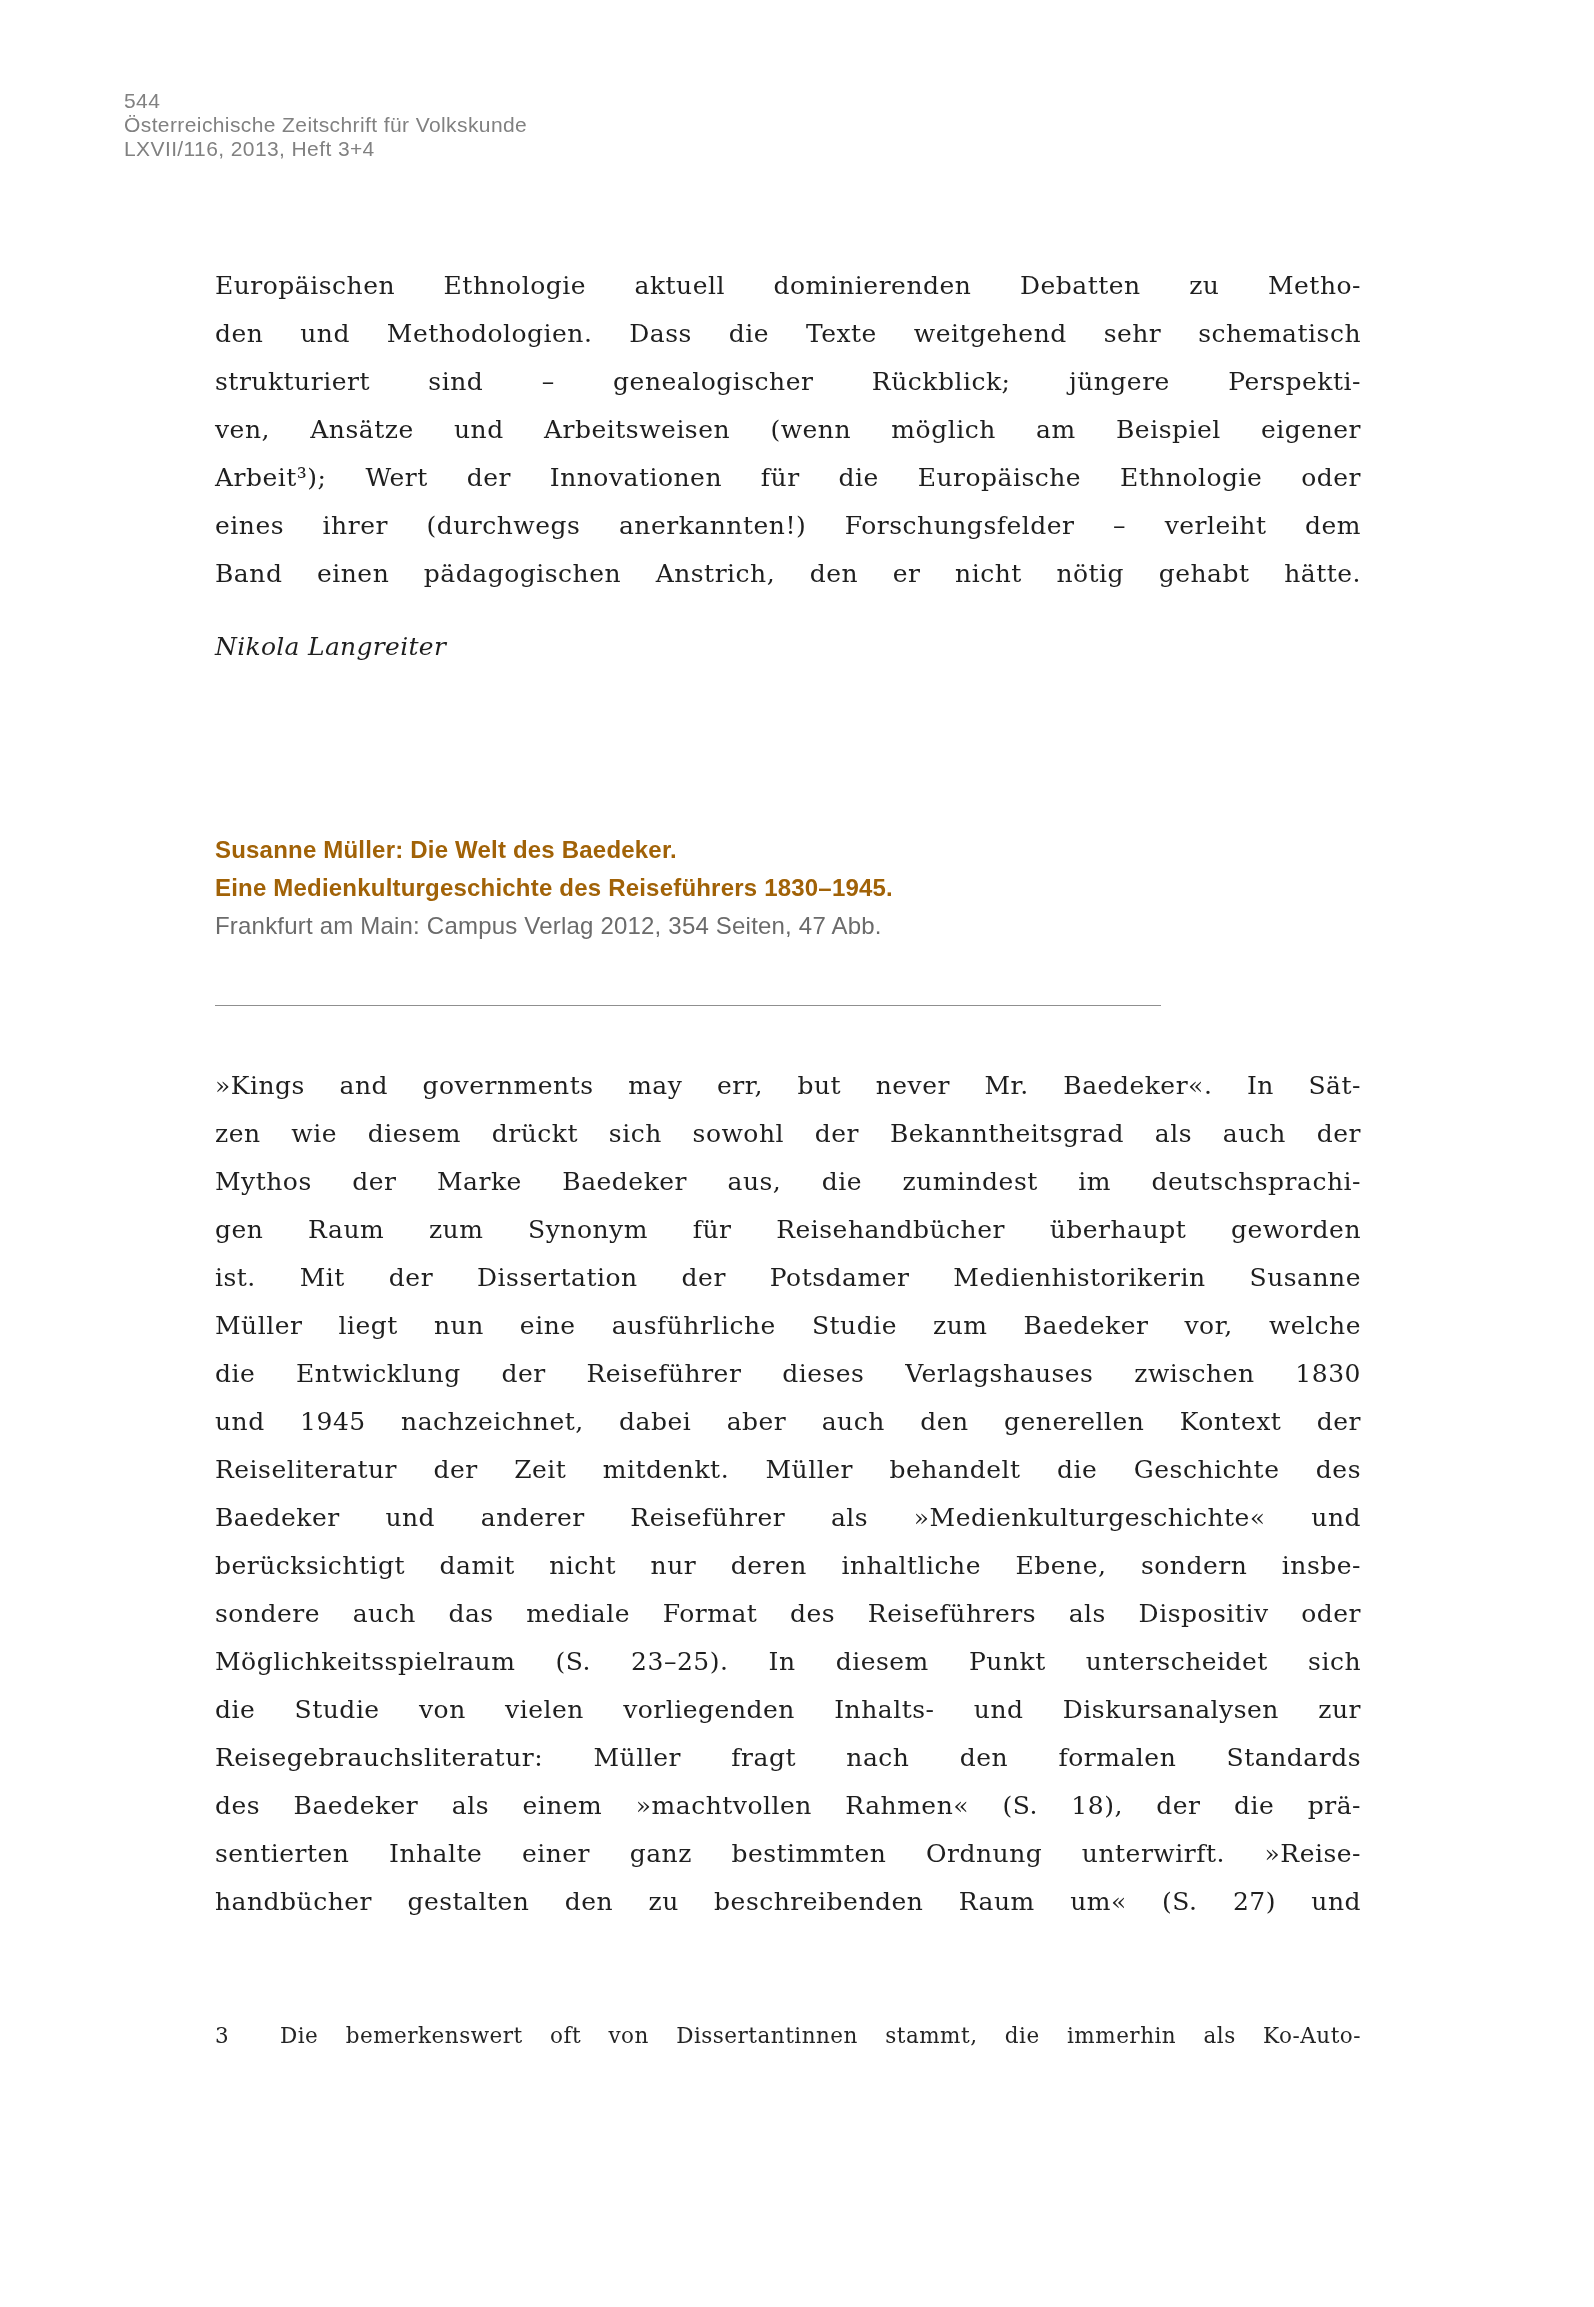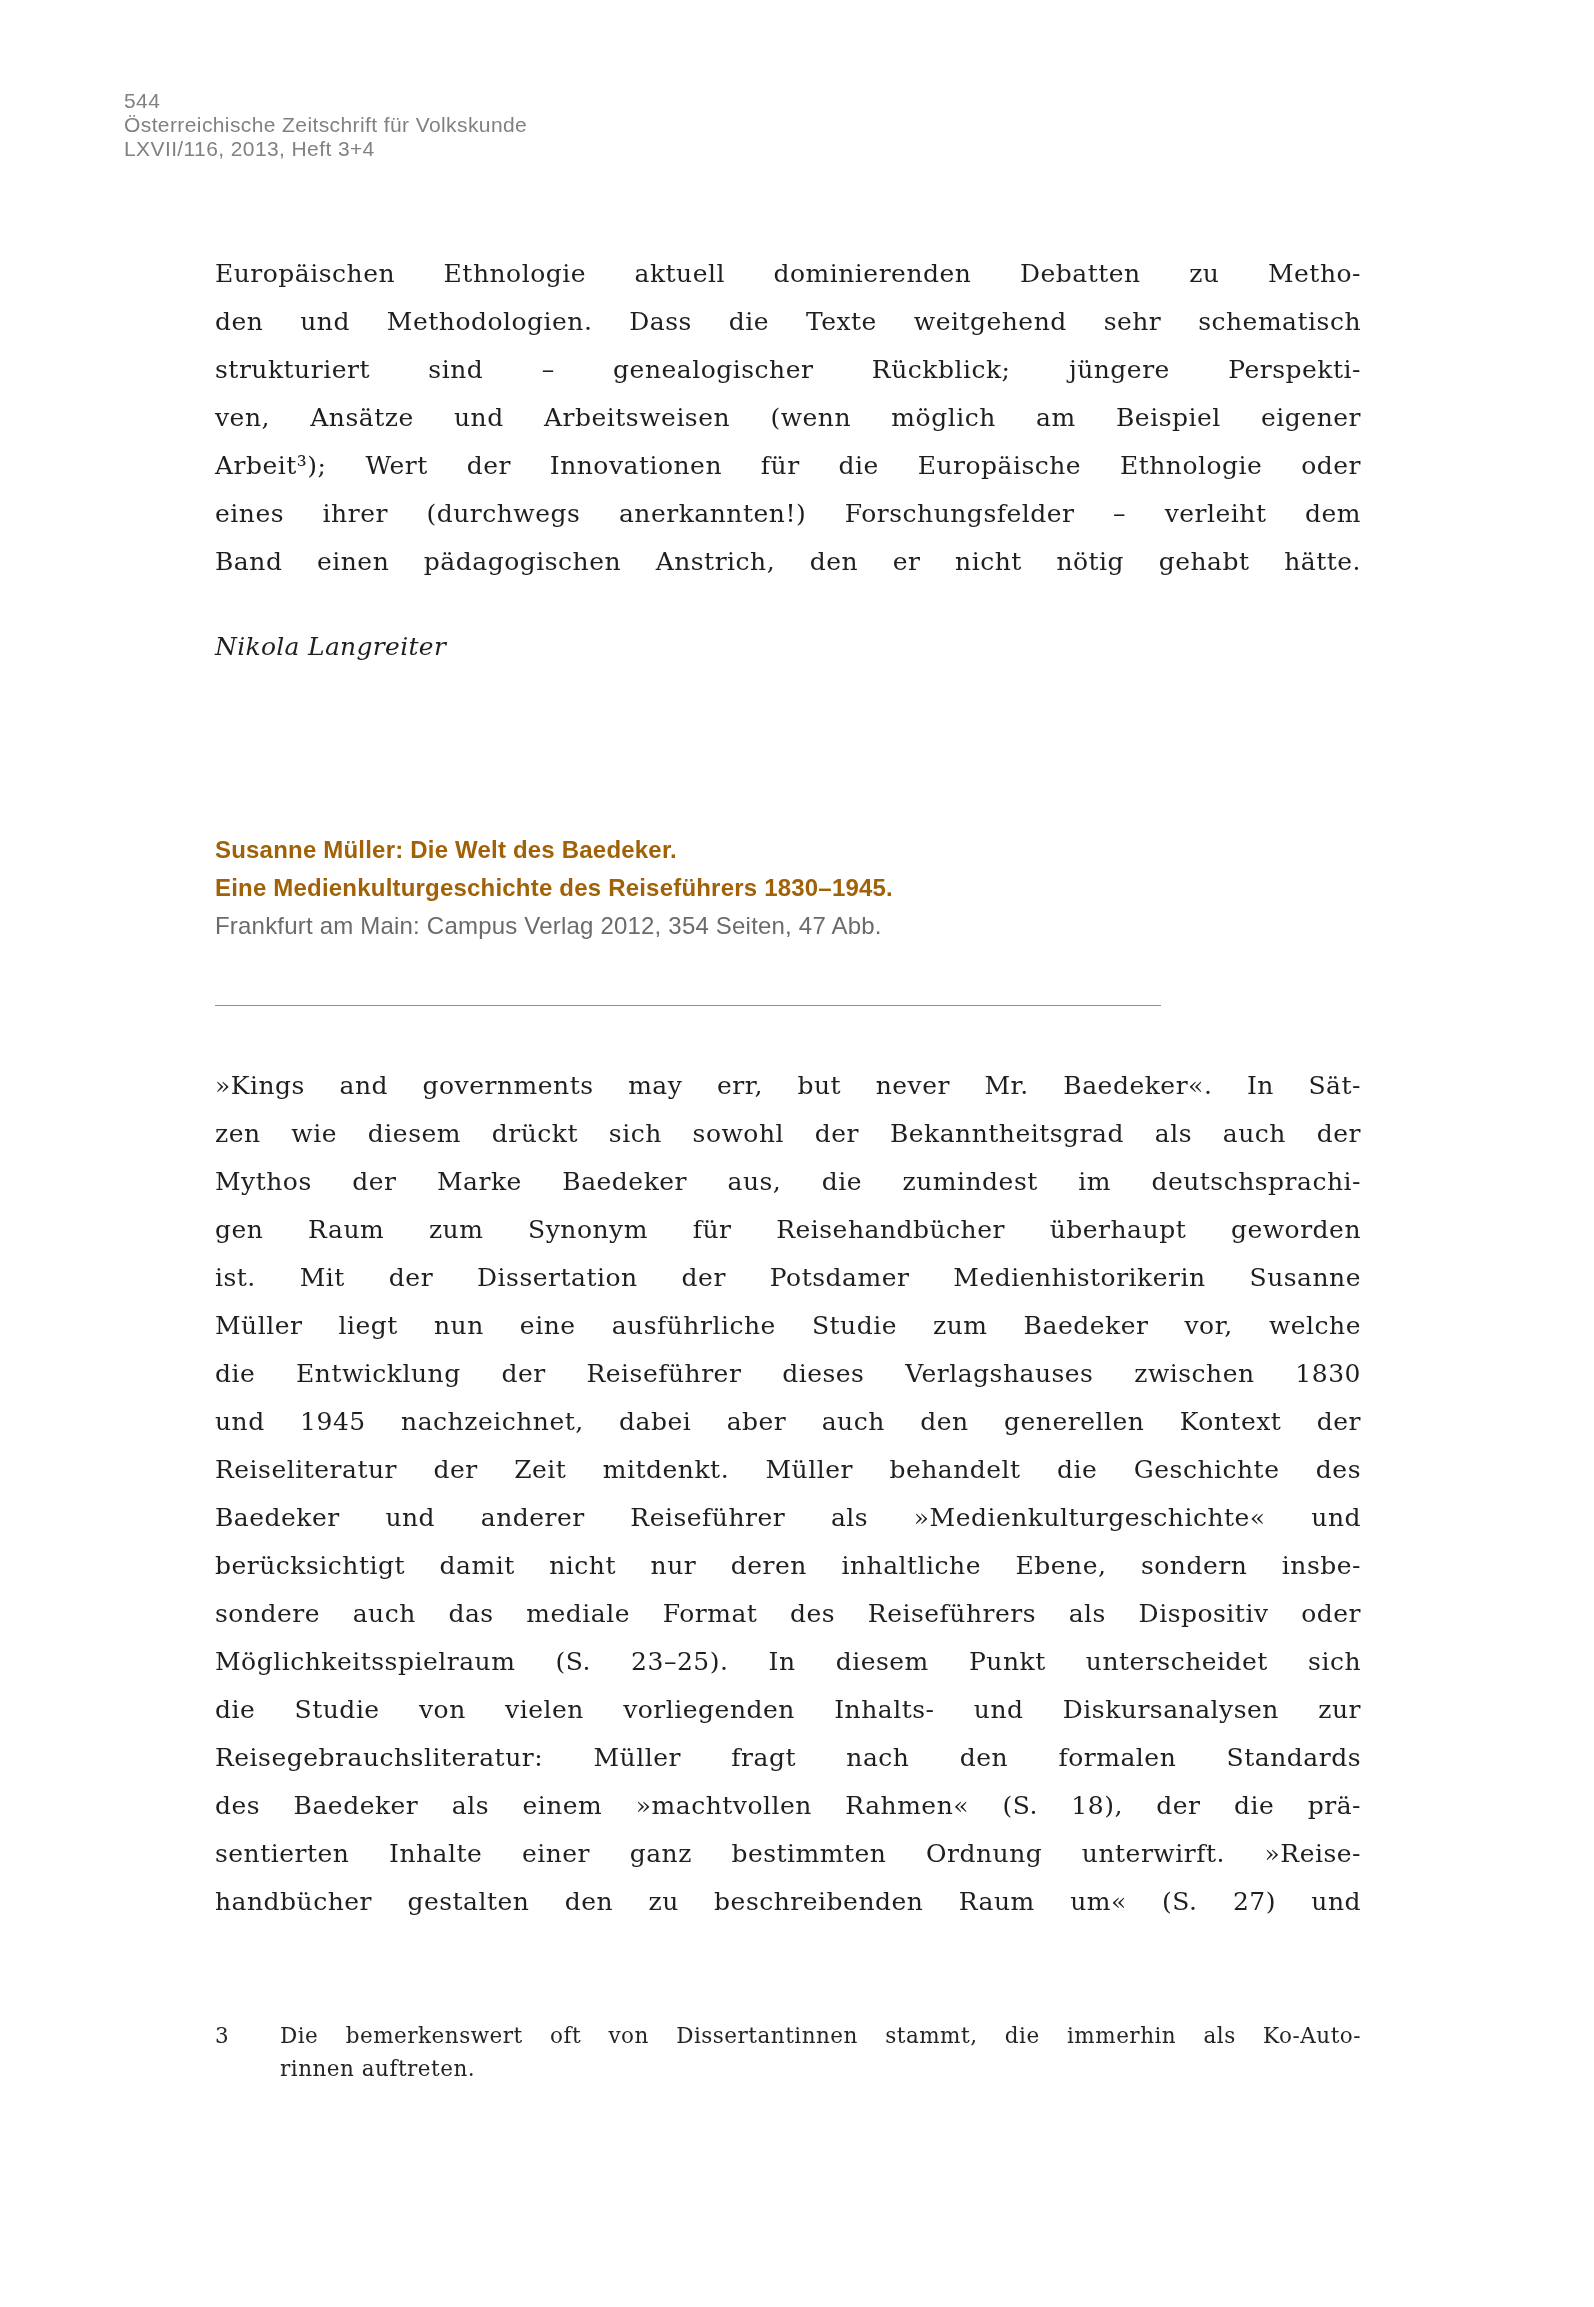--- a/index.html
+++ b/index.html
@@ -44,21 +44,21 @@
   }
 
   .jline {
     text-align: justify;
     text-align-last: justify;
     letter-spacing: 0.5px;
   }
   .jline.natural { text-align-last: left; }
 
   .para-1 {
-    top: 250px;
+    top: 262px;
     font-size: 25px;
     line-height: 48px;
   }
 
   .author {
     top: 623px;
     font-size: 25px;
     line-height: 48px;
     font-style: italic;
     letter-spacing: 0.3px;
@@ -150,18 +150,17 @@
     <div class="jline">Reisegebrauchsliteratur: Müller fragt nach den formalen Standards</div>
     <div class="jline">des Baedeker als einem »machtvollen Rahmen« (S. 18), der die prä-</div>
     <div class="jline">sentierten Inhalte einer ganz bestimmten Ordnung unterwirft. »Reise-</div>
     <div class="jline">handbücher gestalten den zu beschreibenden Raum um« (S. 27) und</div>
   </section>
 
   <footer class="block footnote">
     <span class="fn-marker">3</span>
     <div class="fn-text">
       <div class="jline">Die bemerkenswert oft von Dissertantinnen stammt, die immerhin als Ko-Auto-</div>
-      <div class="jline natural">rinnen auftreten.</div>
     </div>
   </footer>
 
 </div>
 
 
 </body></html>

